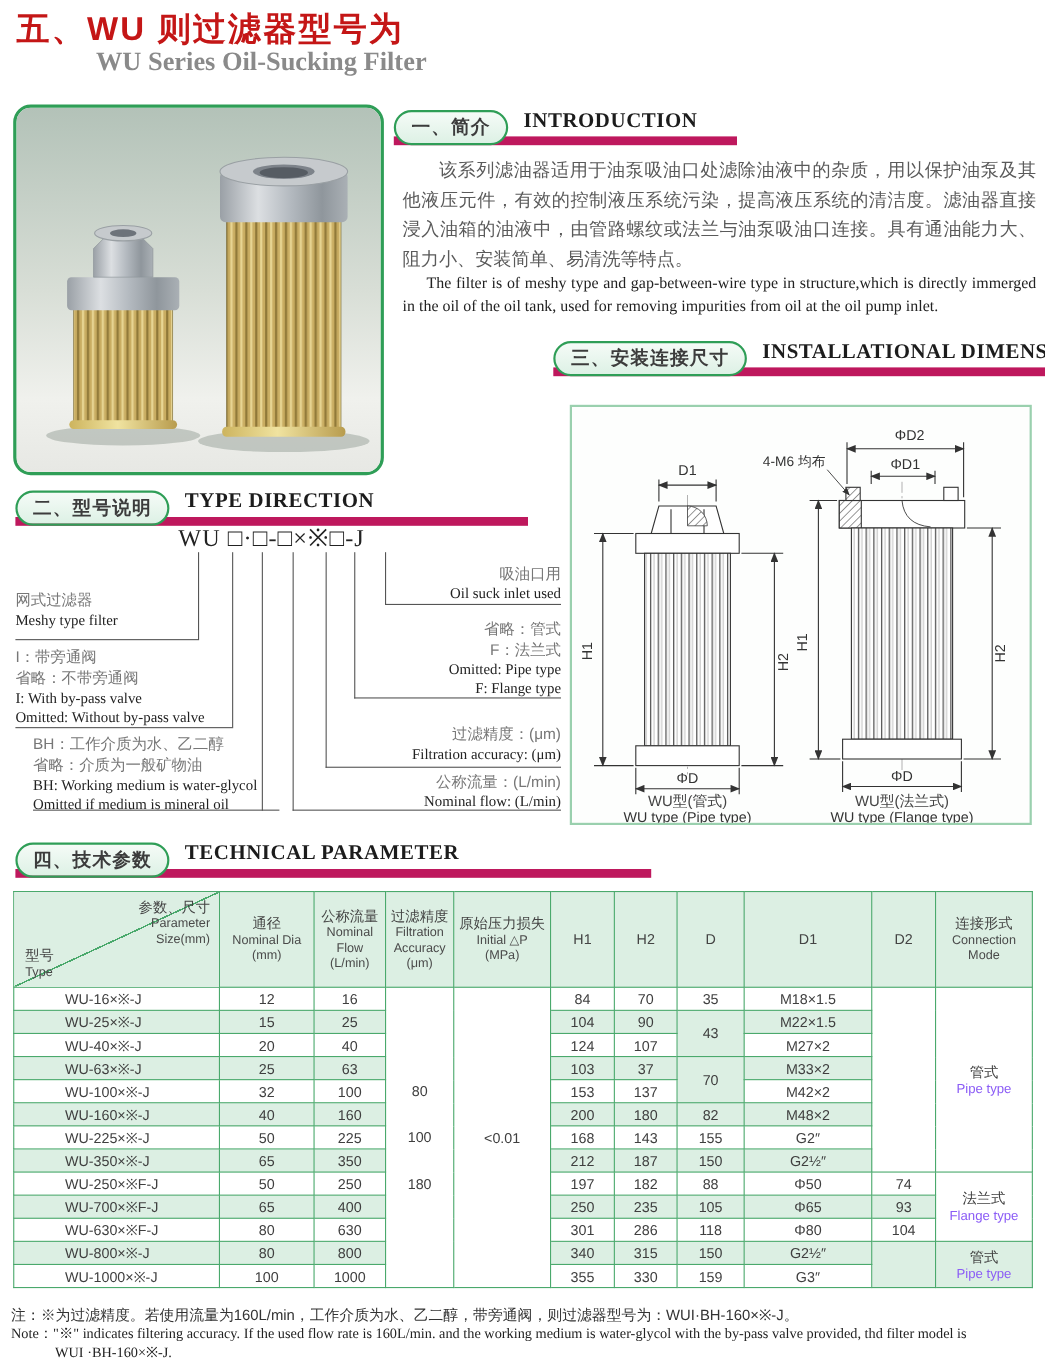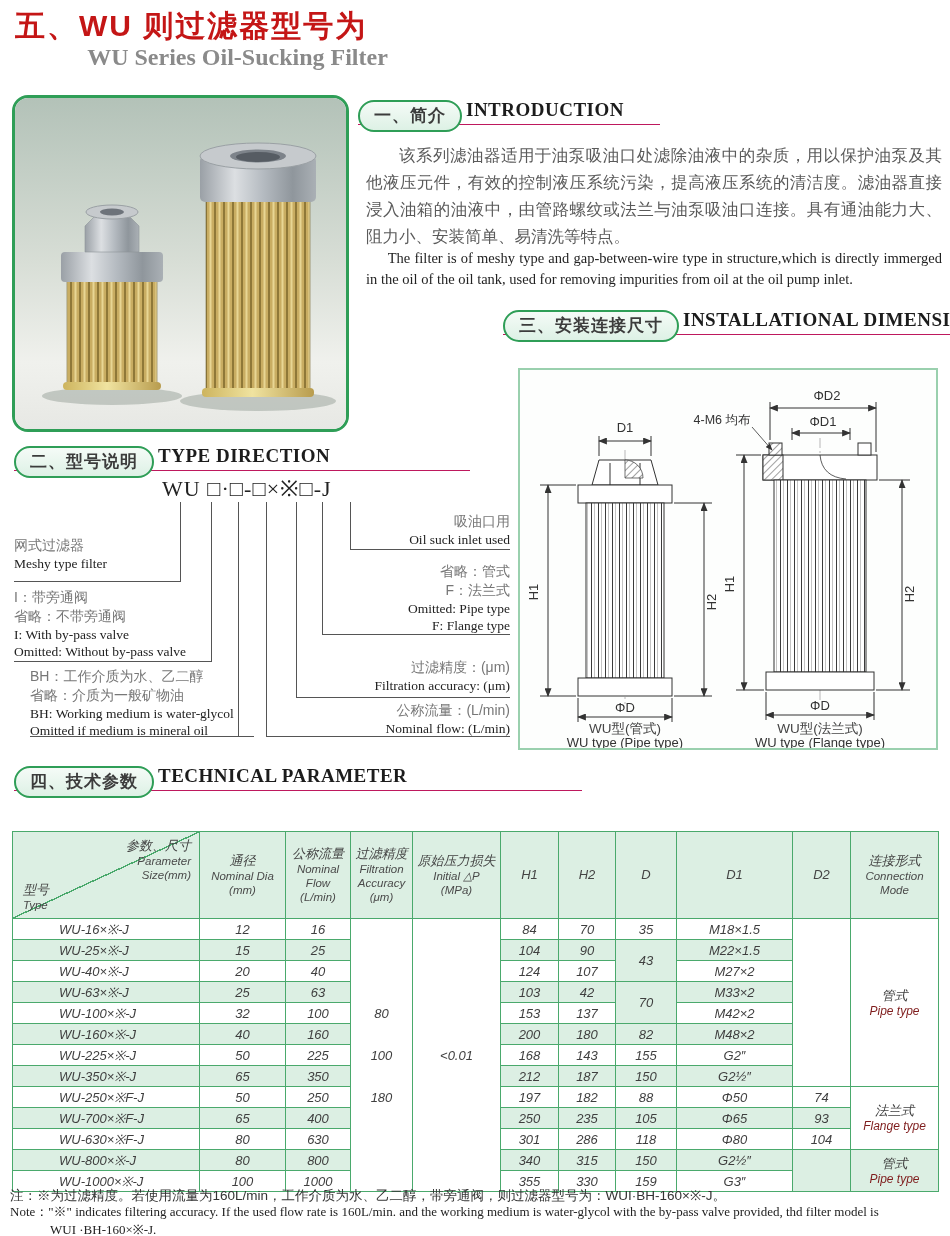--- a/index.html
+++ b/index.html
@@ -6,21 +6,21 @@
   #page{position:relative;width:950px;height:1236px;background:#fff;overflow:hidden;
         font-family:"Liberation Sans",sans-serif;color:#333;}
   .abs{position:absolute;}
 
   
   .title-cn{left:15px;top:6px;font-size:30px;font-weight:bold;color:#c41616;letter-spacing:2px;white-space:nowrap;}
   .title-en{left:15px;top:44px;width:445px;text-align:center;font-family:"Liberation Serif",serif;
             font-weight:bold;font-size:24px;color:#8a8a8a;}
 
   
-  .sec{position:absolute;display:flex;align-items:flex-end;gap:4px;border-bottom:1px solid #be185d;}
+  .sec{position:absolute;display:flex;align-items:flex-end;gap:14px;border-bottom:8px solid #be185d;}
   .sec .pill{border:2px solid #2f9e57;border-radius:16px;background:linear-gradient(#f5fbf7,#ddf1e5);
              padding:2px 14px 3px 14px;font-size:17px;font-weight:bold;color:#3c3c3c;
              margin-bottom:-8px;white-space:nowrap;letter-spacing:1px;}
   .sec .sec-en{font-family:"Liberation Serif",serif;font-weight:bold;font-size:19px;color:#1c1c1c;
                letter-spacing:.5px;margin-bottom:3px;white-space:nowrap;}
 
   
   .photo{left:12px;top:95px;width:337px;height:337px;border:3px solid #2f9e57;border-radius:16px;
          overflow:hidden;box-sizing:border-box;}
 
@@ -37,38 +37,38 @@
   .tdiag{left:14px;top:468px;width:496px;height:292px;}
   .tcode{position:absolute;left:148px;top:4px;font-family:"Liberation Serif",serif;font-size:22px;
          color:#222;letter-spacing:1px;white-space:nowrap;}
   .vline{position:absolute;width:1px;background:#555;}
   .lbl{position:absolute;border-bottom:1px solid #555;box-sizing:border-box;}
   .lbl.right{text-align:right;}
   .cnl{font-size:14px;color:#777;line-height:19px;white-space:nowrap;}
   .enl{font-size:13.5px;color:#222;line-height:17px;white-space:nowrap;font-family:"Liberation Serif",serif;}
 
   
-  .ptable{position:absolute;left:12px;top:831px;border-collapse:collapse;table-layout:fixed;width:926px;font-style:italic;}
+  .ptable{position:absolute;left:12px;top:810px;border-collapse:collapse;table-layout:fixed;width:926px;}
   .ptable th,.ptable td{border:1px solid #4aa96c;padding:0;}
   .ptable thead th{background:#dcefe3;height:86px;font-weight:normal;vertical-align:middle;}
   .hcn{font-size:13px;color:#444;line-height:16px;}
   .hen{font-size:11.5px;color:#4a4a4a;line-height:14px;}
   .ptable tbody td{height:20px;font-size:13px;color:#3f3f3f;text-align:center;background:#fff;}
   .ptable tbody tr:nth-child(even) td{background:#dcefe3;}
   .ptable tbody td.white{background:#fff;}
   .ptable tbody td.type{text-align:left;padding-left:46px;}
   .corner{position:relative;background:#dcefe3;}
   .corner .diag{position:absolute;inset:0;
      background:linear-gradient(to bottom right,transparent calc(50% - .7px),#4aa96c calc(50% - .7px),#4aa96c calc(50% + .7px),transparent calc(50% + .7px));}
   .corner .tr{position:absolute;right:8px;top:6px;text-align:right;}
   .corner .bl{position:absolute;left:10px;bottom:6px;text-align:left;}
   .fcell{position:relative;height:100%;}
   .fval{position:absolute;left:0;width:100%;text-align:center;transform:translateY(-50%);}
   .conn-cn{font-size:13px;color:#3f3f3f;line-height:16px;}
-  .conn-en{font-size:12px;color:#7f1d1d;line-height:14px;}
+  .conn-en{font-size:12px;color:#8b5cf6;line-height:14px;}
 
   
   .note-cn{left:10px;top:1186px;width:936px;font-size:13.5px;color:#333;}
   .note-en{left:10px;top:1204px;width:936px;font-size:13px;color:#222;font-family:"Liberation Serif",serif;line-height:16px;}
   .note-en2{left:50px;top:1220px;font-size:13px;color:#222;font-family:"Liberation Serif",serif;}
 
   svg text{font-family:"Liberation Sans",sans-serif;}
 </style>
 </head>
 <body>
@@ -388,21 +388,21 @@
         <td>40</td>
         <td>124</td>
         <td>107</td>
         <td>M27×2</td>
       </tr>
       <tr>
         <td class="type">WU-63×※-J</td>
         <td>25</td>
         <td>63</td>
         <td>103</td>
-        <td>42</td>
+        <td>37</td>
         <td class="white" rowspan="2">70</td>
         <td>M33×2</td>
       </tr>
       <tr>
         <td class="type">WU-100×※-J</td>
         <td>32</td>
         <td>100</td>
         <td>153</td>
         <td>137</td>
         <td>M42×2</td>

